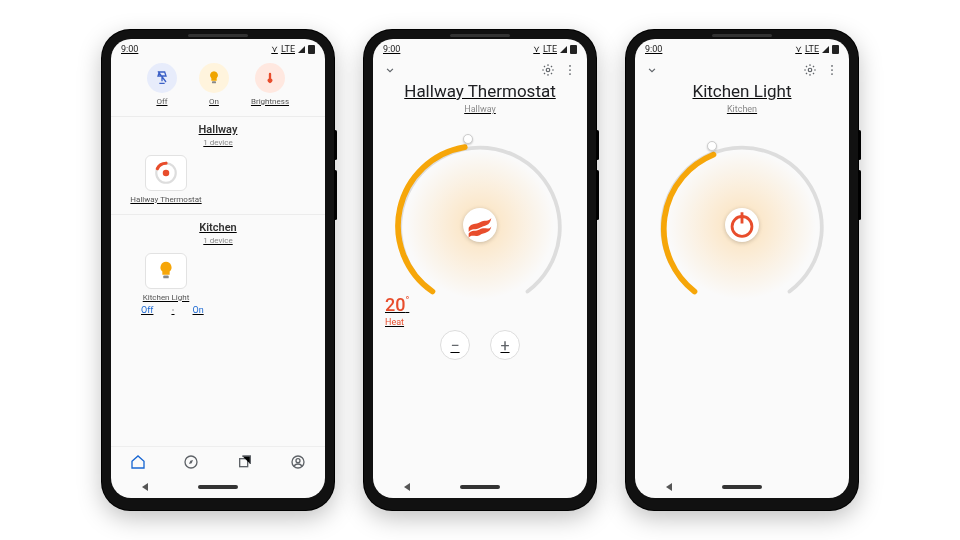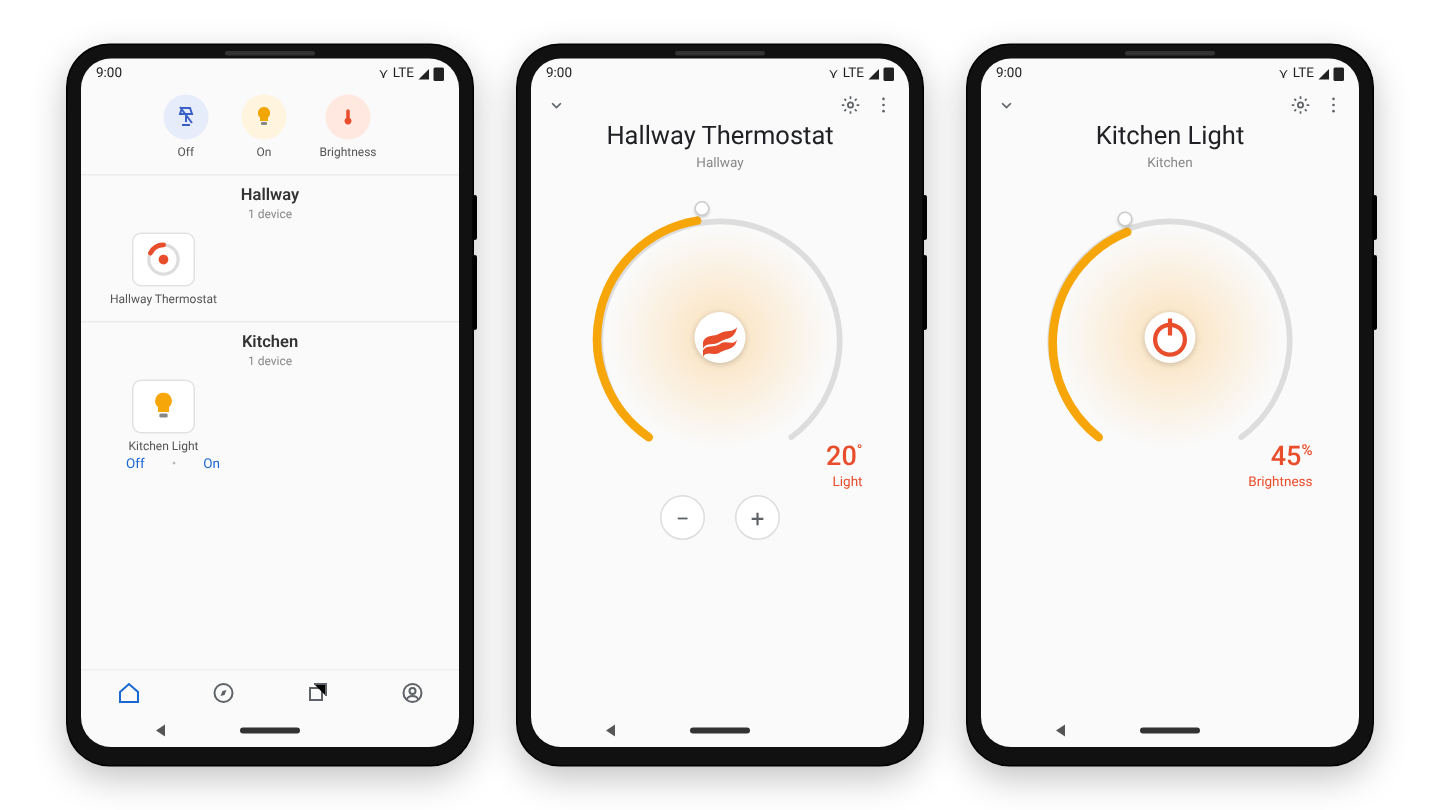--- a/index.html
+++ b/index.html
@@ -1,24 +1,25 @@
 <!DOCTYPE html>
 <html><head>
 <meta charset="utf-8">
 <style>
   * { box-sizing: border-box; margin: 0; padding: 0; font-family: -apple-system, Roboto, "Helvetica Neue", Arial, sans-serif; }
   html, body { width: 960px; height: 540px; background: #fff; }
   .stage { display: flex; justify-content: center; gap: 30px; padding: 30px 20px; }
 
   .phone {
-    width: 270px; height: 480px;
+    width: 232px; height: 480px;
     background: #111; border-radius: 28px;
     padding: 9px 9px 12px 9px;
     position: relative;
     box-shadow: 0 0 0 1px #000, 0 8px 24px rgba(0,0,0,.25);
+    text-decoration: underline;
   }
   .phone::before { 
     content: ""; position: absolute; top: 4px; left: 50%; transform: translateX(-50%);
     width: 60px; height: 3px; background: #333; border-radius: 3px;
   }
   .side-btn { position: absolute; right: -3px; width: 3px; background: #000; border-radius: 2px; }
   .side-btn.a { top: 100px; height: 30px; }
   .side-btn.b { top: 140px; height: 50px; }
 
   .screen {
@@ -98,21 +99,21 @@
     position:absolute; top:50%; left:50%; transform:translate(-50%,-50%);
     width: 34px; height: 34px; border-radius:50%; background:#fff;
     box-shadow: 0 1px 4px rgba(0,0,0,.2);
     display:flex; align-items:center; justify-content:center;
     color:#e84d2c; font-size: 14px;
   }
   .handle {
     position:absolute; width:10px; height:10px; border-radius:50%;
     background:#fff; border:1px solid #ccc; box-shadow:0 1px 2px rgba(0,0,0,.2);
   }
-  .readout { text-align:right; margin-top: -26px; }
+  .readout { text-align:left; margin-top: -26px; }
   .readout .big { color:#e84d2c; font-size: 18px; font-weight:500; }
   .readout .big sup { font-size: 10px; }
   .readout .mode { color:#e84d2c; font-size: 9px; margin-top:2px; }
 
   .pm-row { display:flex; justify-content:center; gap:20px; margin-top:10px; }
   .pm-btn {
     width:30px; height:30px; border-radius:50%; border:1px solid #ddd; background:#fff;
     display:flex; align-items:center; justify-content:center; color:#5f6368; font-size:16px;
   }
 
@@ -291,21 +292,21 @@
         </svg>
         <div class="handle" style="top:4px; left:78px;"></div>
         <div class="center-btn">
           <svg width="16" height="16" viewBox="0 0 24 24">
               <path fill="currentColor" d="M4 14c2-4 5-2 8-4s6 0 8-3c-1 6-5 5-8 7s-6 0-8 3z"></path>
               <path fill="currentColor" d="M4 18c2-3 5-1 8-3s6 1 8-2c-1 5-5 4-8 6s-6-1-8 2z"></path>
             </svg>
         </div>
         <div class="readout">
           <div class="big"><span>20</span><sup>°</sup></div>
-          <div class="mode">Light</div>
+          <div class="mode">Heat</div>
         </div>
       </div>
 
       <div class="pm-row">
         <div class="pm-btn">
             <span>−</span>
           </div>
         <div class="pm-btn">
             <span>+</span>
           </div>
@@ -366,24 +367,20 @@
           <path d="M25 85 A42 42 0 1 1 75 85" fill="none" stroke="#ddd" stroke-width="2" stroke-linecap="round"></path>
           <path d="M25 85 A42 42 0 0 1 35 13" fill="none" stroke="#f6a609" stroke-width="3" stroke-linecap="round"></path>
         </svg>
         <div class="handle" style="top:11px; left:60px;"></div>
         <div class="center-btn">
           <svg width="16" height="16" viewBox="0 0 24 24">
               <circle cx="12" cy="13" r="7" fill="none" stroke="currentColor" stroke-width="2"></circle>
               <path stroke="currentColor" stroke-width="2" d="M12 3v8"></path>
             </svg>
         </div>
-        <div class="readout">
-          <div class="big"><span>45</span><sup>%</sup></div>
-          <div class="mode">Brightness</div>
-        </div>
       </div>
 
       <div style="flex:1"></div>
       <div class="sys-nav">
         <span class="sys-back"></span>
         <span class="sys-home"></span>
         <span style="width:6px"></span>
       </div>
     </div>
   </div>

